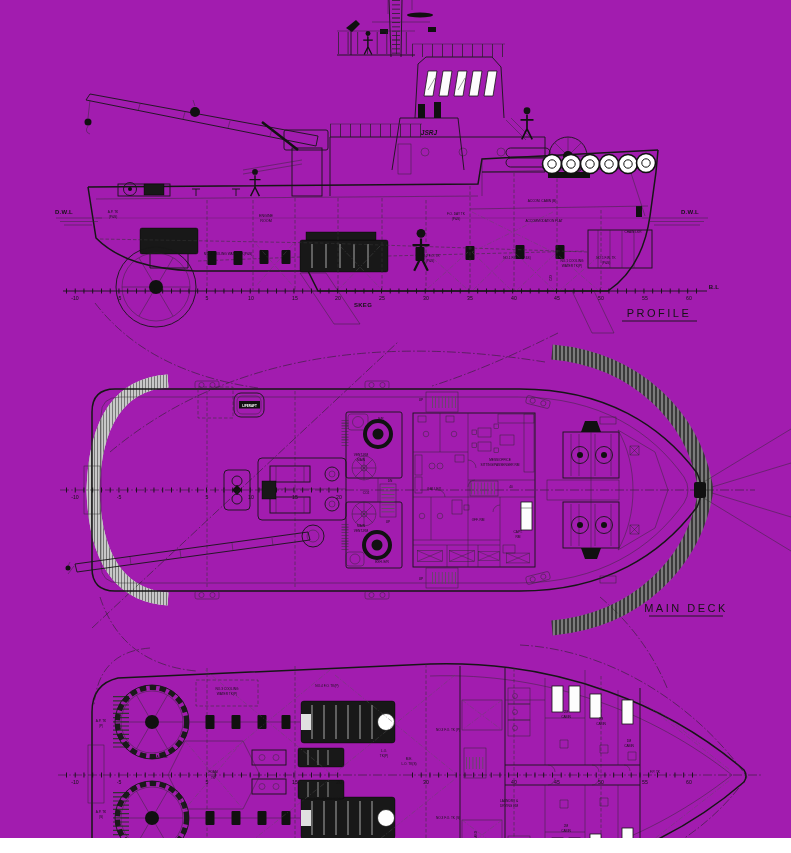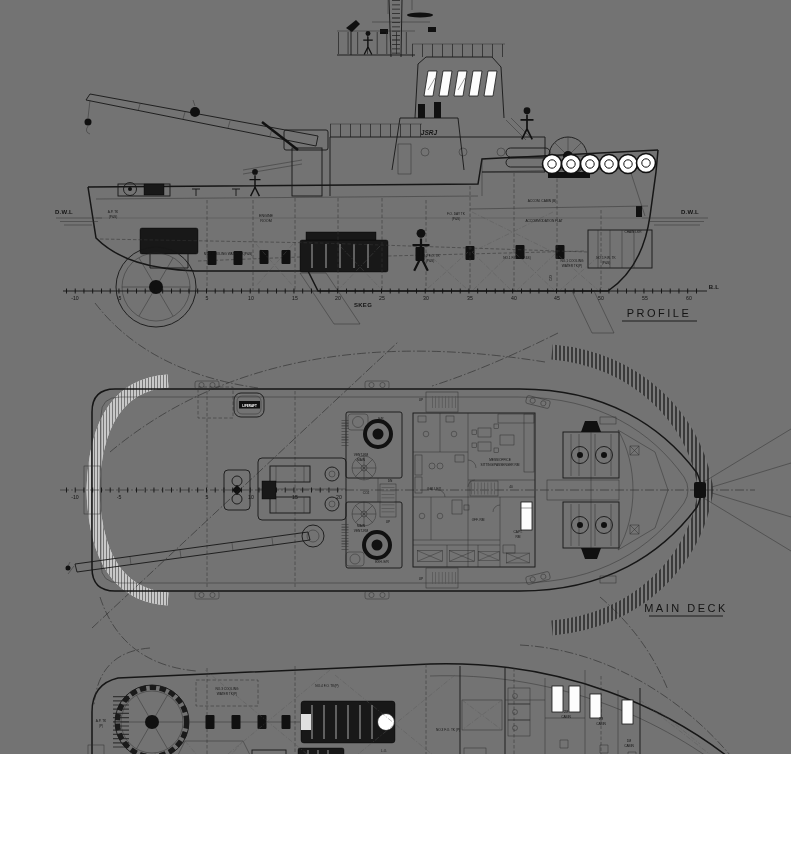--- a/index.html
+++ b/index.html
@@ -1,16 +1,16 @@
 <!DOCTYPE html>
 <html><head>
 <meta charset="utf-8">
 <style>
   html,body{margin:0;padding:0;background:#fff;}
-  .sheet{position:relative;width:791px;height:754px;background:#737373;overflow:hidden;}
+  .sheet{position:relative;width:791px;height:838px;background:#a21caf;overflow:hidden;}
   svg{display:block;}
   svg text{font-family:"Liberation Sans",sans-serif;fill:#141414;}
   .t3{font-size:3.2px;text-anchor:middle;}
   .t35{font-size:3.7px;text-anchor:middle;}
   .t5{font-size:5.2px;text-anchor:middle;}
   .t6{font-size:6px;font-weight:bold;text-anchor:middle;letter-spacing:.3px;}
   .tt{font-size:11px;text-anchor:middle;letter-spacing:2.5px;}
   .jsrj{font-size:6.5px;font-weight:bold;font-style:italic;text-anchor:middle;}
   .lfr{font-size:3px;fill:#fff;font-weight:bold;text-anchor:middle;}
   .ln{fill:none;stroke:#161616;stroke-width:.9;}

